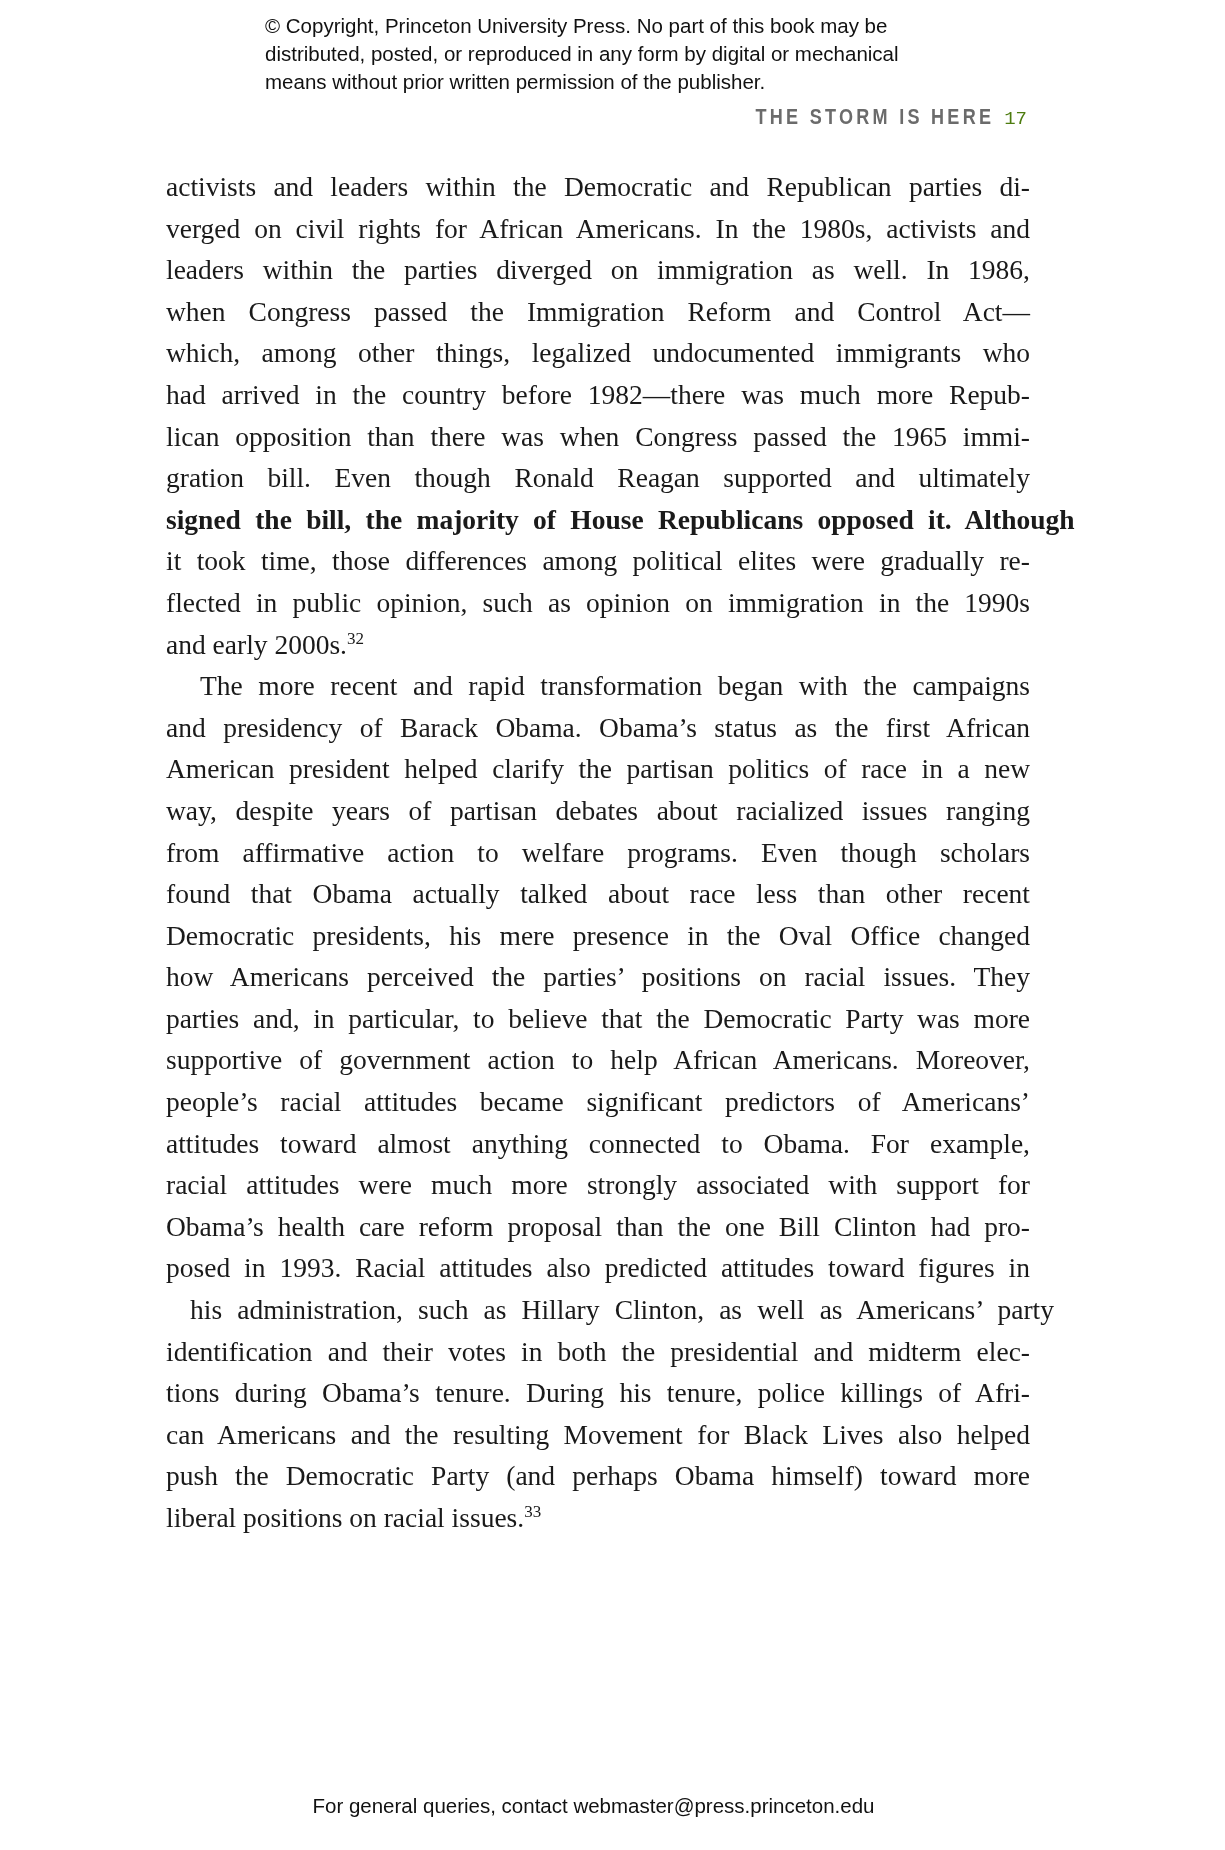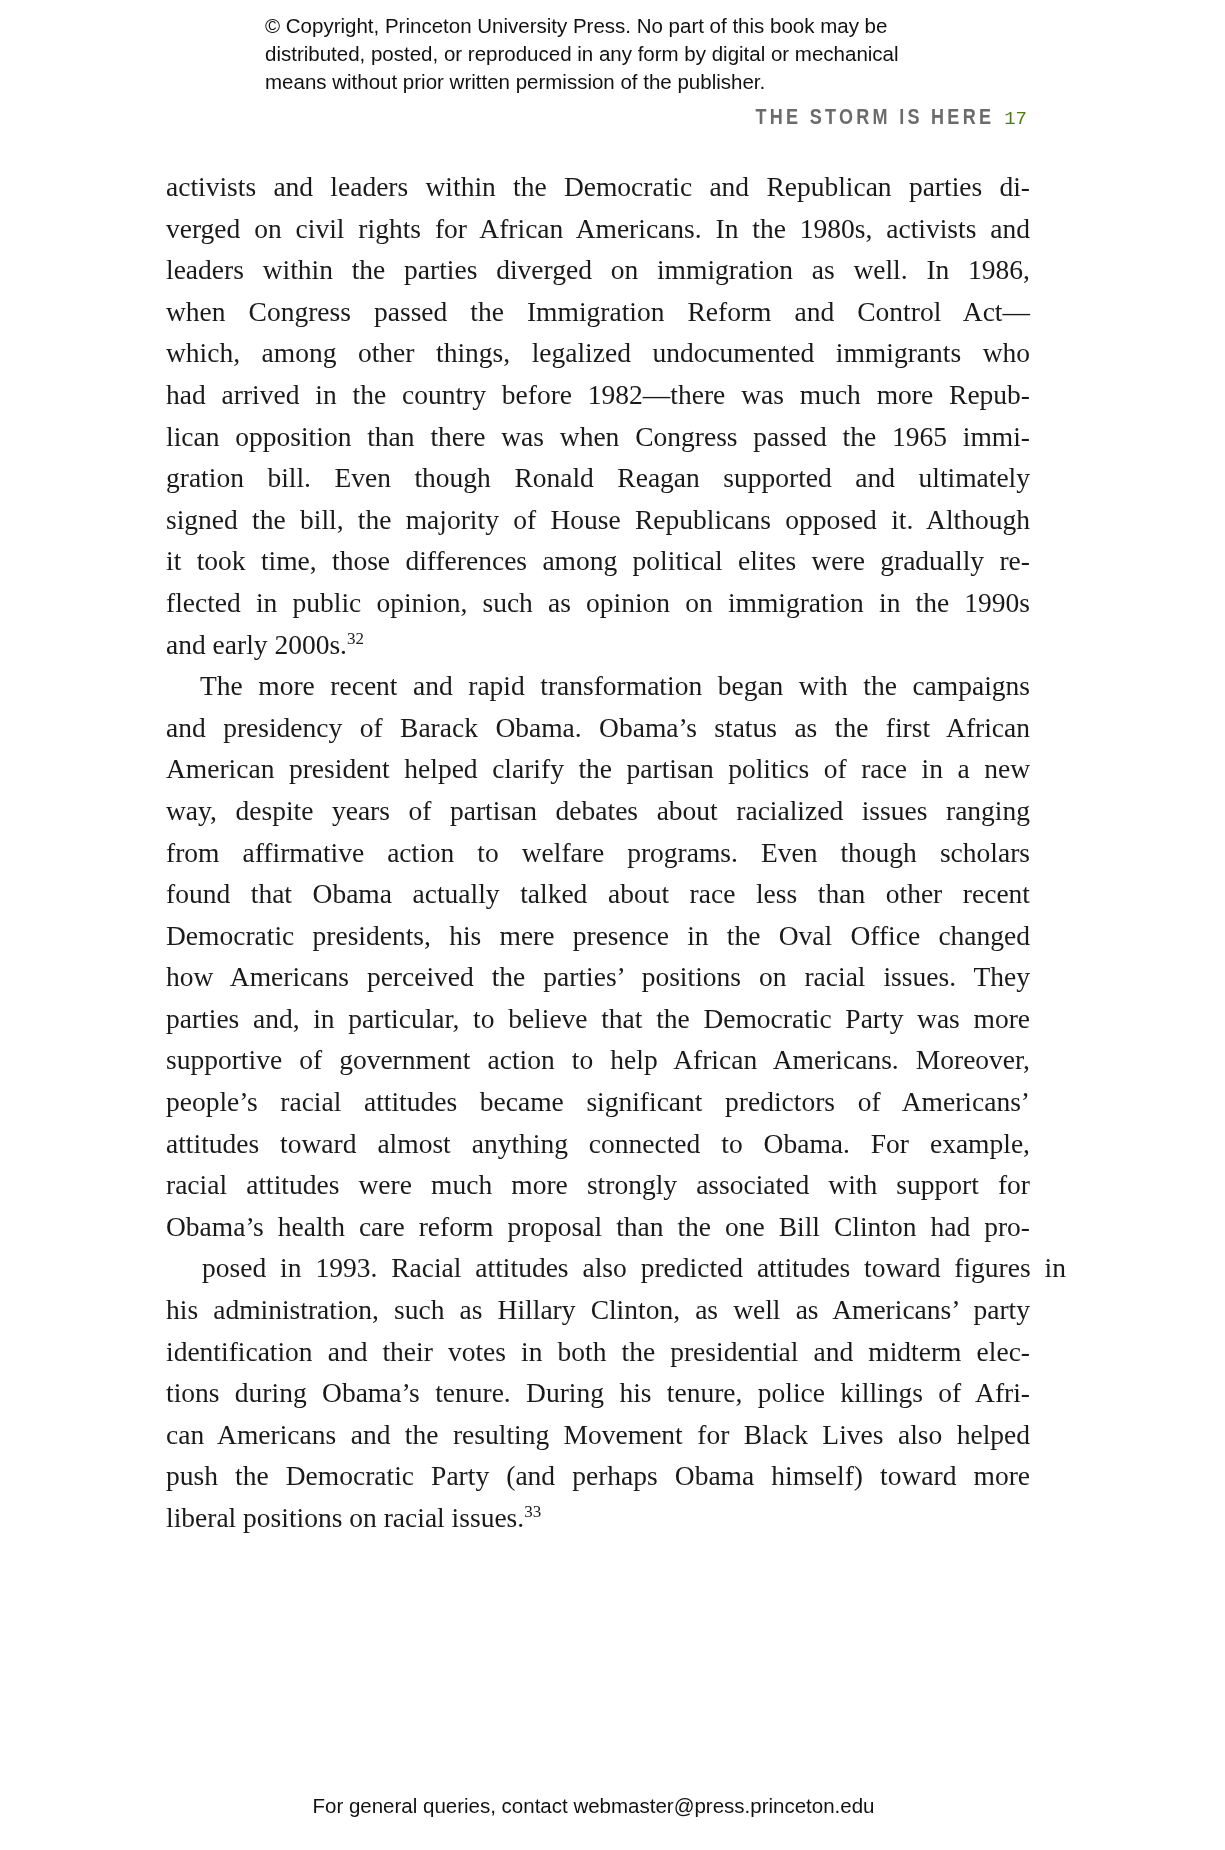--- a/index.html
+++ b/index.html
@@ -55,42 +55,42 @@
 <div class="body-text">
   <div id="p0">
       <div class="line"><span style="display: inline; white-space: nowrap; word-spacing: 10.3872px;">activists and leaders within the Democratic and Republican parties di-</span></div>
       <div class="line"><span style="display: inline; white-space: nowrap; word-spacing: 7.00994px;">verged on civil rights for African Americans. In the 1980s, activists and</span></div>
       <div class="line"><span style="display: inline; white-space: nowrap; word-spacing: 11.9109px;">leaders within the parties diverged on immigration as well. In 1986,</span></div>
       <div class="line"><span style="display: inline; white-space: nowrap; word-spacing: 16.1562px;">when Congress passed the Immigration Reform and Control Act—</span></div>
       <div class="line"><span style="display: inline; white-space: nowrap; word-spacing: 14.6518px;">which, among other things, legalized undocumented immigrants who</span></div>
       <div class="line"><span style="display: inline; white-space: nowrap; word-spacing: 8.96719px;">had arrived in the country before 1982—there was much more Repub-</span></div>
       <div class="line"><span style="display: inline; white-space: nowrap; word-spacing: 8.95469px;">lican opposition than there was when Congress passed the 1965 immi-</span></div>
       <div class="line"><span style="display: inline; white-space: nowrap; word-spacing: 16.6367px;">gration bill. Even though Ronald Reagan supported and ultimately</span></div>
-      <div class="line"><span style="display: inline; white-space: nowrap; word-spacing: 7.42344px;">signed the bill, the majority of House Republicans opposed it. Although</span></div>
+      <div class="line"><span style="display: inline; white-space: nowrap; word-spacing: 7.42344px; font-weight: bold;">signed the bill, the majority of House Republicans opposed it. Although</span></div>
       <div class="line"><span style="display: inline; white-space: nowrap; word-spacing: 8.48281px;">it took time, those differences among political elites were gradually re-</span></div>
       <div class="line"><span style="display: inline; white-space: nowrap; word-spacing: 8.27557px;">flected in public opinion, such as opinion on immigration in the 1990s</span></div>
       <div class="line last"><span>and early 2000s.</span><sup class="fn">32</sup></div>
     </div>
   <div id="p1">
       <div class="line indent"><span style="display: inline; white-space: nowrap; word-spacing: 4.87153px;">The more recent and rapid transformation began with the campaigns</span></div>
       <div class="line"><span style="display: inline; white-space: nowrap; word-spacing: 10.5703px;">and presidency of Barack Obama. Obama’s status as the first African</span></div>
       <div class="line"><span style="display: inline; white-space: nowrap; word-spacing: 7.67045px;">American president helped clarify the partisan politics of race in a new</span></div>
       <div class="line"><span style="display: inline; white-space: nowrap; word-spacing: 11.691px;">way, despite years of partisan debates about racialized issues ranging</span></div>
       <div class="line"><span style="display: inline; white-space: nowrap; word-spacing: 16.1406px;">from affirmative action to welfare programs. Even though scholars</span></div>
       <div class="line"><span style="display: inline; white-space: nowrap; word-spacing: 13.7063px;">found that Obama actually talked about race less than other recent</span></div>
       <div class="line"><span style="display: inline; white-space: nowrap; word-spacing: 11.3837px;">Democratic presidents, his mere presence in the Oval Office changed</span></div>
       <div class="line"><span style="display: inline; white-space: nowrap; word-spacing: 11.0903px;">how Americans perceived the parties’ positions on racial issues. They</span></div>
       <div class="line"><span style="display: inline; white-space: nowrap; word-spacing: 6.79688px;">parties and, in particular, to believe that the Democratic Party was more</span></div>
       <div class="line"><span style="display: inline; white-space: nowrap; word-spacing: 10.1973px;">supportive of government action to help African Americans. Moreover,</span></div>
       <div class="line"><span style="display: inline; white-space: nowrap; word-spacing: 15.7612px;">people’s racial attitudes became significant predictors of Americans’</span></div>
       <div class="line"><span style="display: inline; white-space: nowrap; word-spacing: 14.0645px;">attitudes toward almost anything connected to Obama. For example,</span></div>
       <div class="line"><span style="display: inline; white-space: nowrap; word-spacing: 12.25px;">racial attitudes were much more strongly associated with support for</span></div>
       <div class="line"><span style="display: inline; white-space: nowrap; word-spacing: 7.10653px;">Obama’s health care reform proposal than the one Bill Clinton had pro-</span></div>
-      <div class="line"><span style="display: inline; white-space: nowrap; word-spacing: 7.05px; margin-left: 36px;">posed in 1993. Racial attitudes also predicted attitudes toward figures in</span></div>
-      <div class="line"><span style="display: inline; white-space: nowrap; word-spacing: 8.24375px;">his administration, such as Hillary Clinton, as well as Americans’ party</span></div>
+      <div class="line"><span style="display: inline; white-space: nowrap; word-spacing: 7.05px;">posed in 1993. Racial attitudes also predicted attitudes toward figures in</span></div>
+      <div class="line"><span style="display: inline; white-space: nowrap; word-spacing: 8.24375px; margin-left: 24px;">his administration, such as Hillary Clinton, as well as Americans’ party</span></div>
       <div class="line"><span style="display: inline; white-space: nowrap; word-spacing: 8.20156px;">identification and their votes in both the presidential and midterm elec-</span></div>
       <div class="line"><span style="display: inline; white-space: nowrap; word-spacing: 8.49687px;">tions during Obama’s tenure. During his tenure, police killings of Afri-</span></div>
       <div class="line"><span style="display: inline; white-space: nowrap; word-spacing: 7.58906px;">can Americans and the resulting Movement for Black Lives also helped</span></div>
       <div class="line"><span style="display: inline; white-space: nowrap; word-spacing: 10.217px;">push the Democratic Party (and perhaps Obama himself) toward more</span></div>
       <div class="line last"><span>liberal positions on racial issues.</span><sup class="fn">33</sup></div>
     </div>
 </div>
 
 <div class="footer">For general queries, contact webmaster@press.princeton.edu</div>
 

